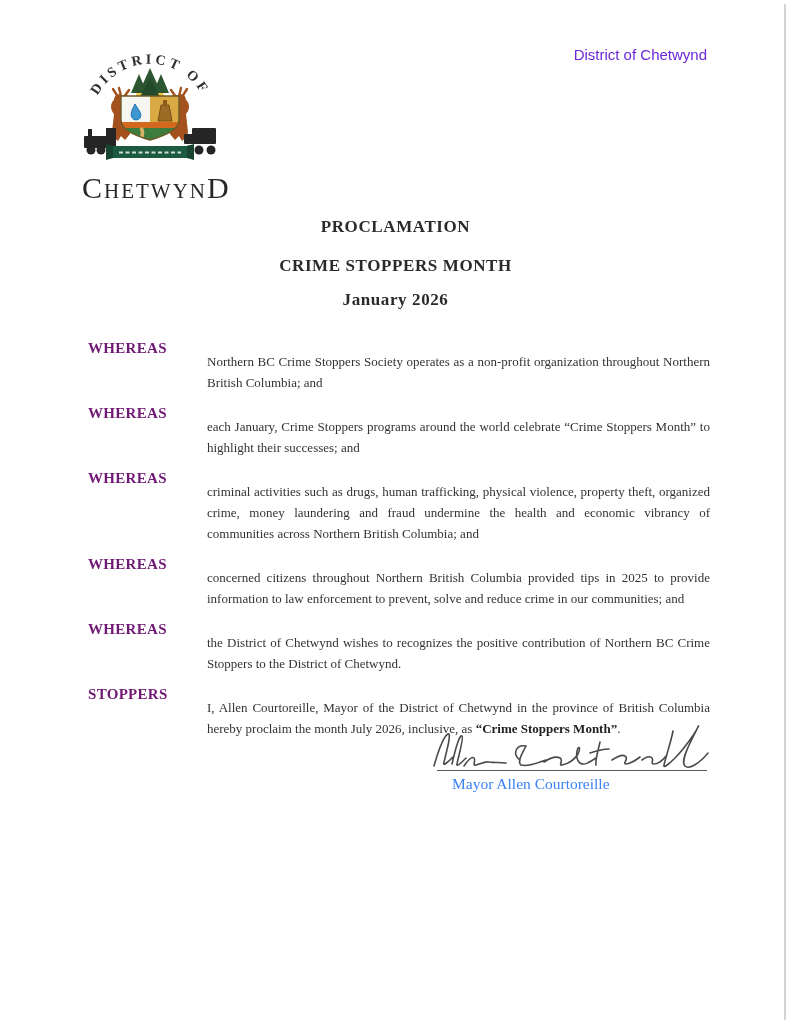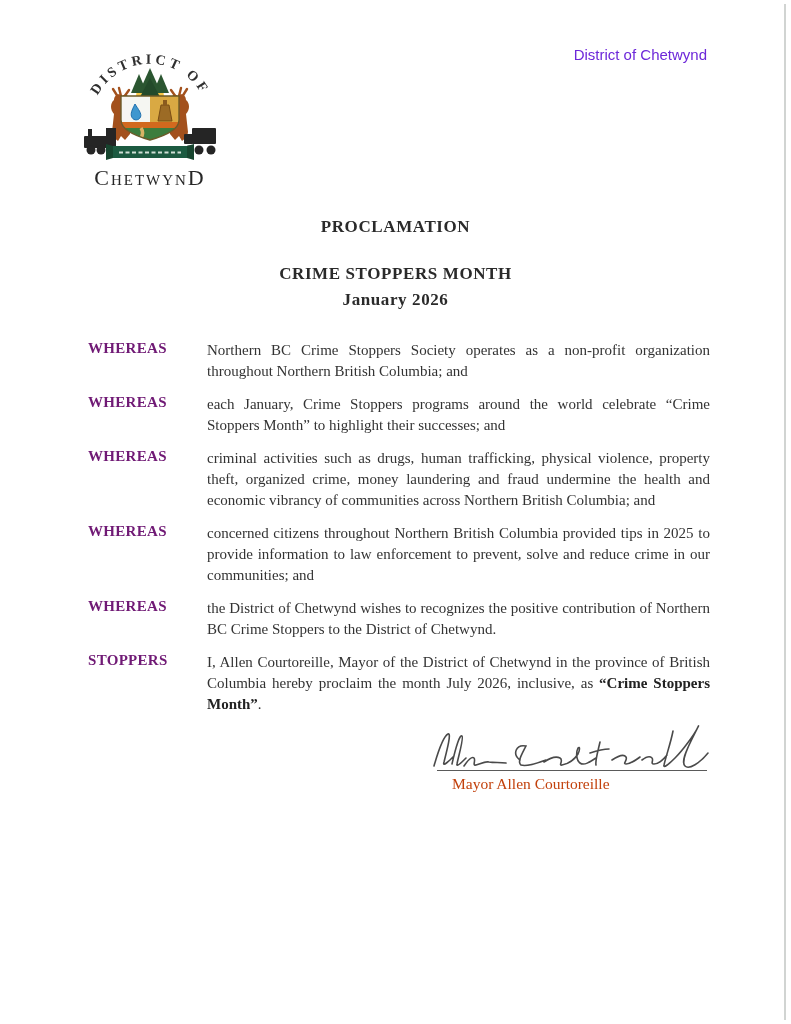--- a/index.html
+++ b/index.html
@@ -18,50 +18,51 @@
   }
   .corner-header{
     position:absolute;top:46px;right:84px;
     font-family:"Liberation Sans", sans-serif;
     font-size:15px;color:#6d28d9;
   }
   
   .logo{position:absolute;left:82px;top:48px;width:136px;text-align:center;}
   .logo svg{display:block;}
   .wordmark{
-    margin-top:1px;
+    margin-top:7px;
     font-family:"Liberation Serif", serif;
     font-variant:small-caps;
-    font-size:22px;letter-spacing:2px;color:#272727;text-align:center;
+    font-size:30px;letter-spacing:2px;color:#272727;text-align:center;
   }
   
   .title-block{position:absolute;left:0;width:791px;text-align:center;
     font-weight:bold;font-size:17px;color:#2a2a2a;letter-spacing:.6px;}
   .t-main{top:217px;}
-  .t-sub{top:256px;margin-top:8px;}
+  .t-sub{top:256px;}
   .t-date{top:290px;}
   
   .clauses{position:absolute;left:88px;top:340px;width:622px;}
   .clause{display:flex;margin-bottom:12px;}
   .clause-label{
     width:119px;flex:0 0 119px;
     font-weight:bold;font-size:15px;color:#701a75;
     letter-spacing:.3px;
   }
   .clause-text{
     flex:1;
-    font-size:15px;line-height:21px;color:#333;
+    font-size:13px;line-height:21px;color:#333;
     text-align:justify;
+    margin-top:11px;
   }
   .clause-text b{color:#222;}
   
   .sig-scrawl{position:absolute;left:428px;top:724px;}
   .sig-line{position:absolute;left:437px;top:770px;width:270px;height:0;
     border-top:1.2px solid #5a5a5a;}
-  .sig-name{position:absolute;left:452px;top:775px;font-size:15.5px;color:#c2410c;}
+  .sig-name{position:absolute;left:452px;top:775px;font-size:15.5px;color:#3b82f6;}
 </style>
 </head>
 <body>
 
 <div class="page">
 
   <div class="scan-line"></div>
 
   <div class="corner-header">District of Chetwynd</div>
 

